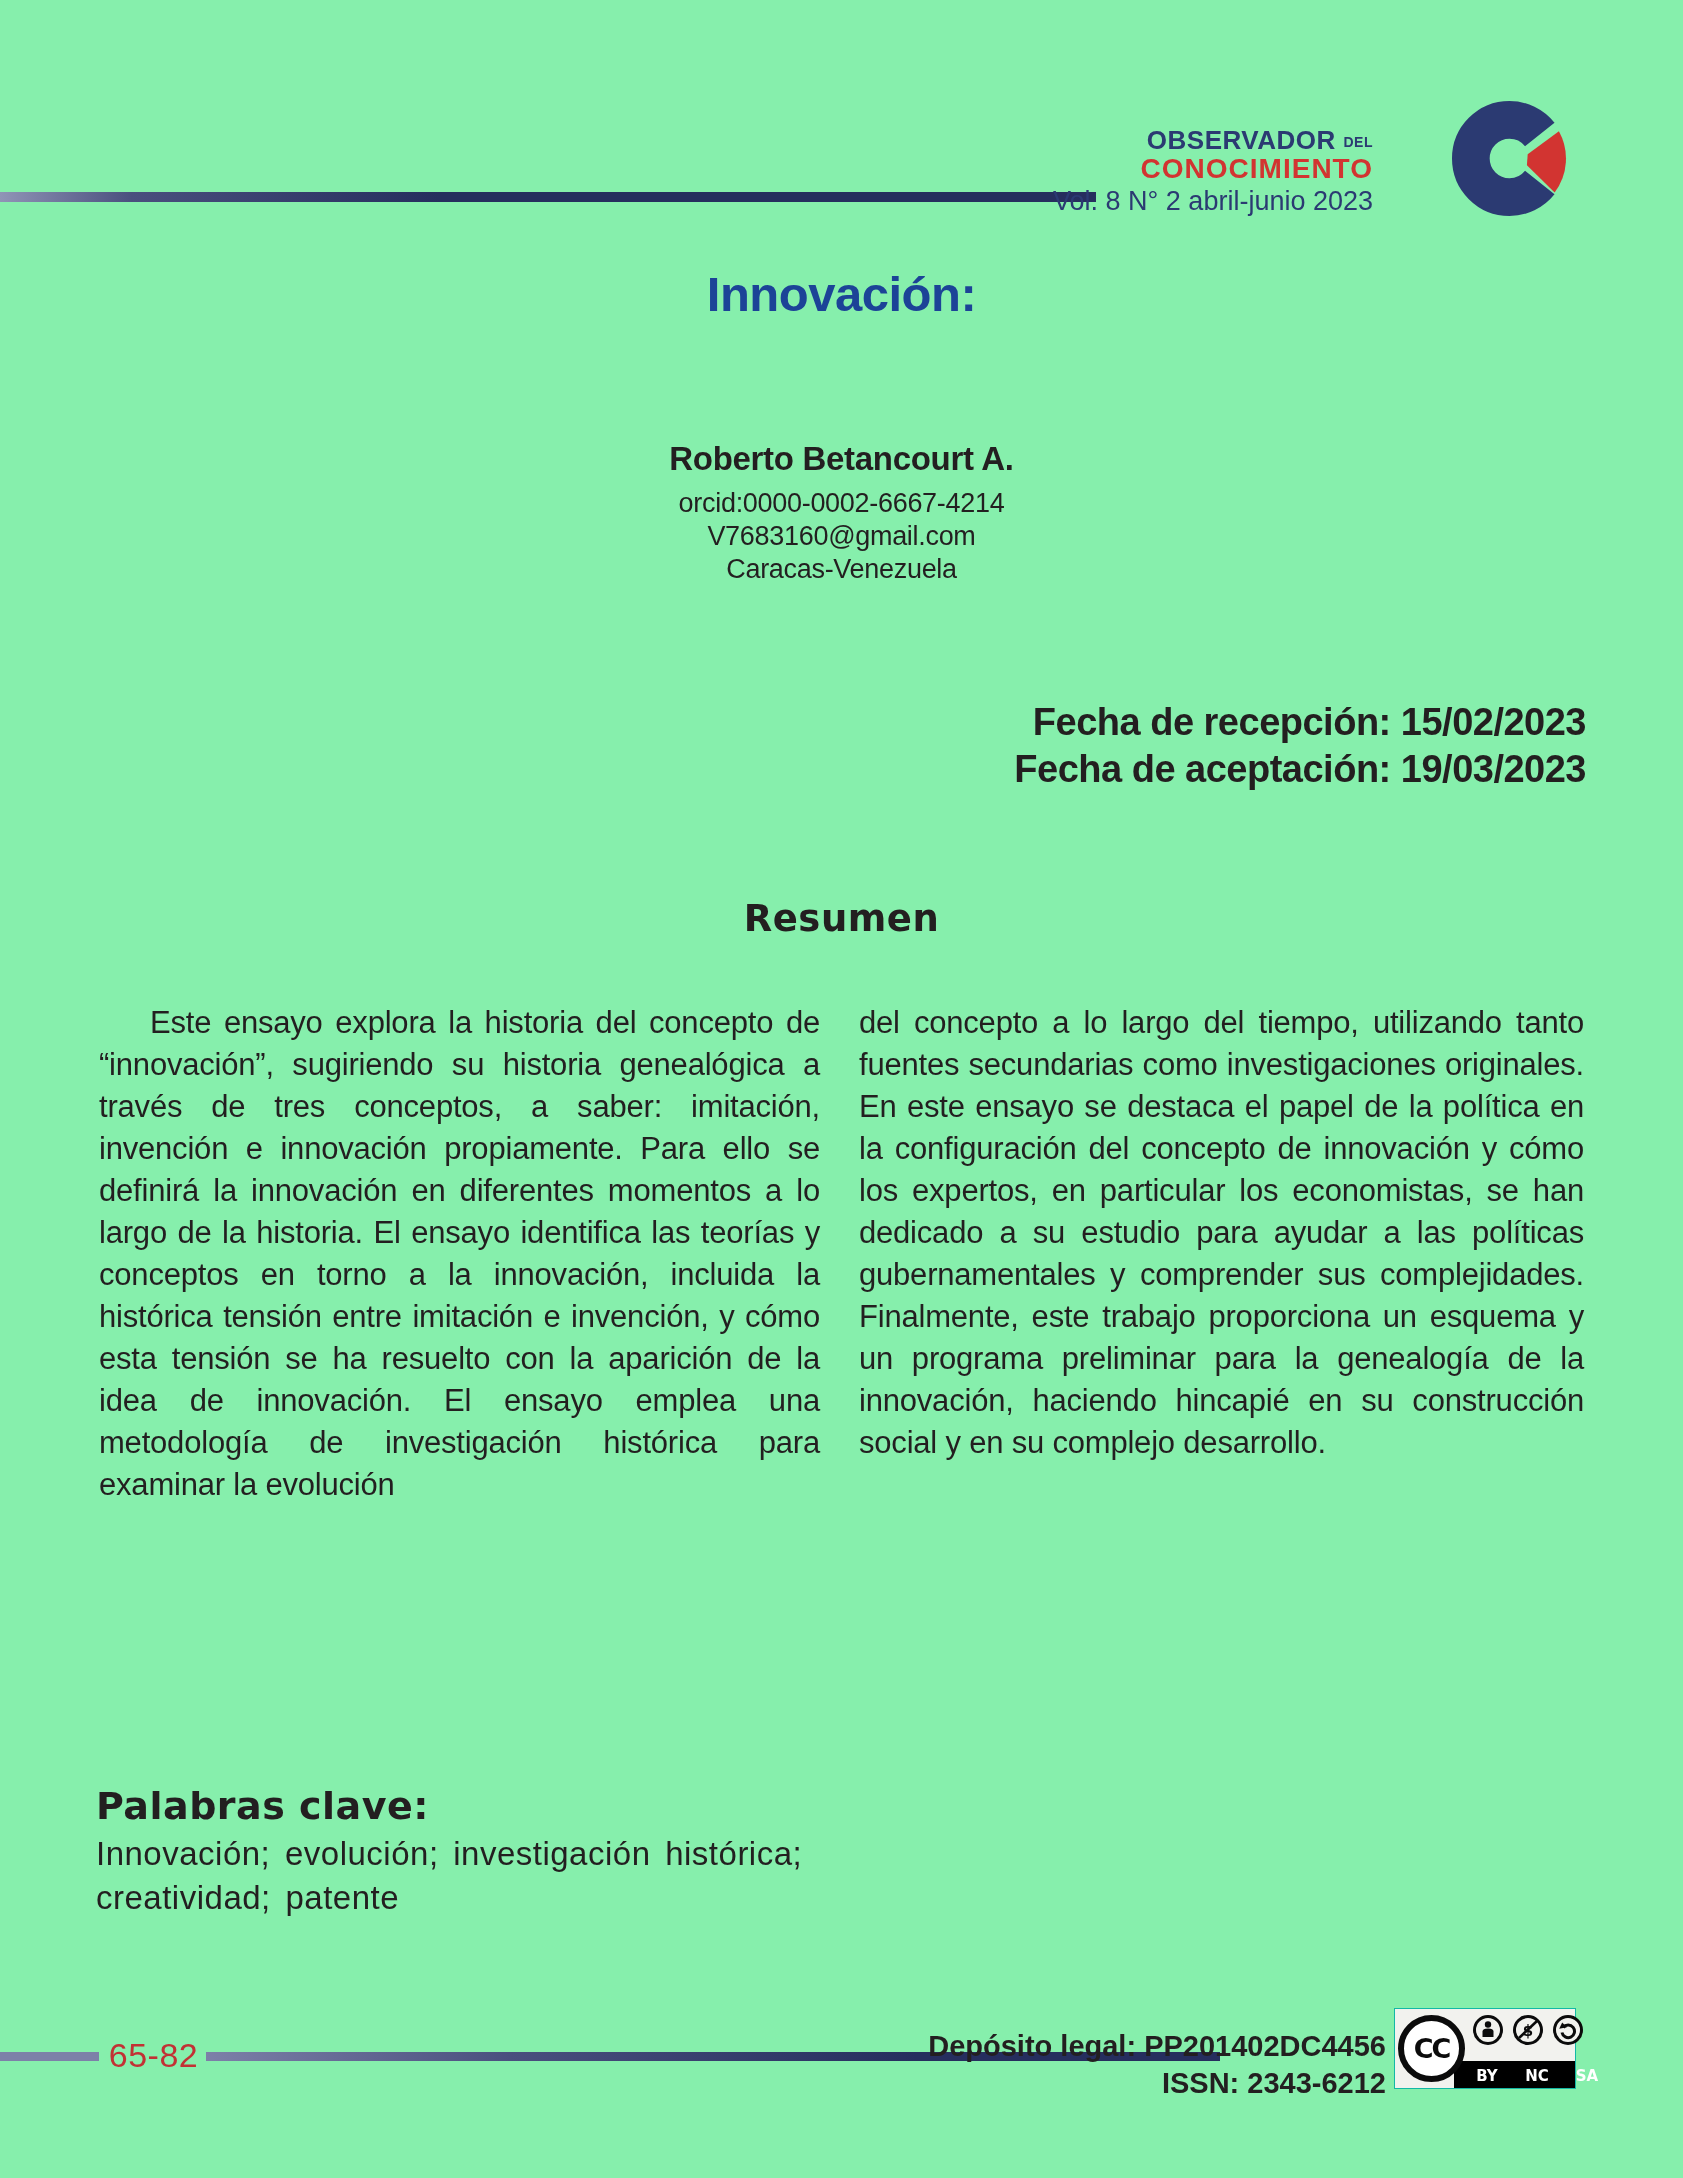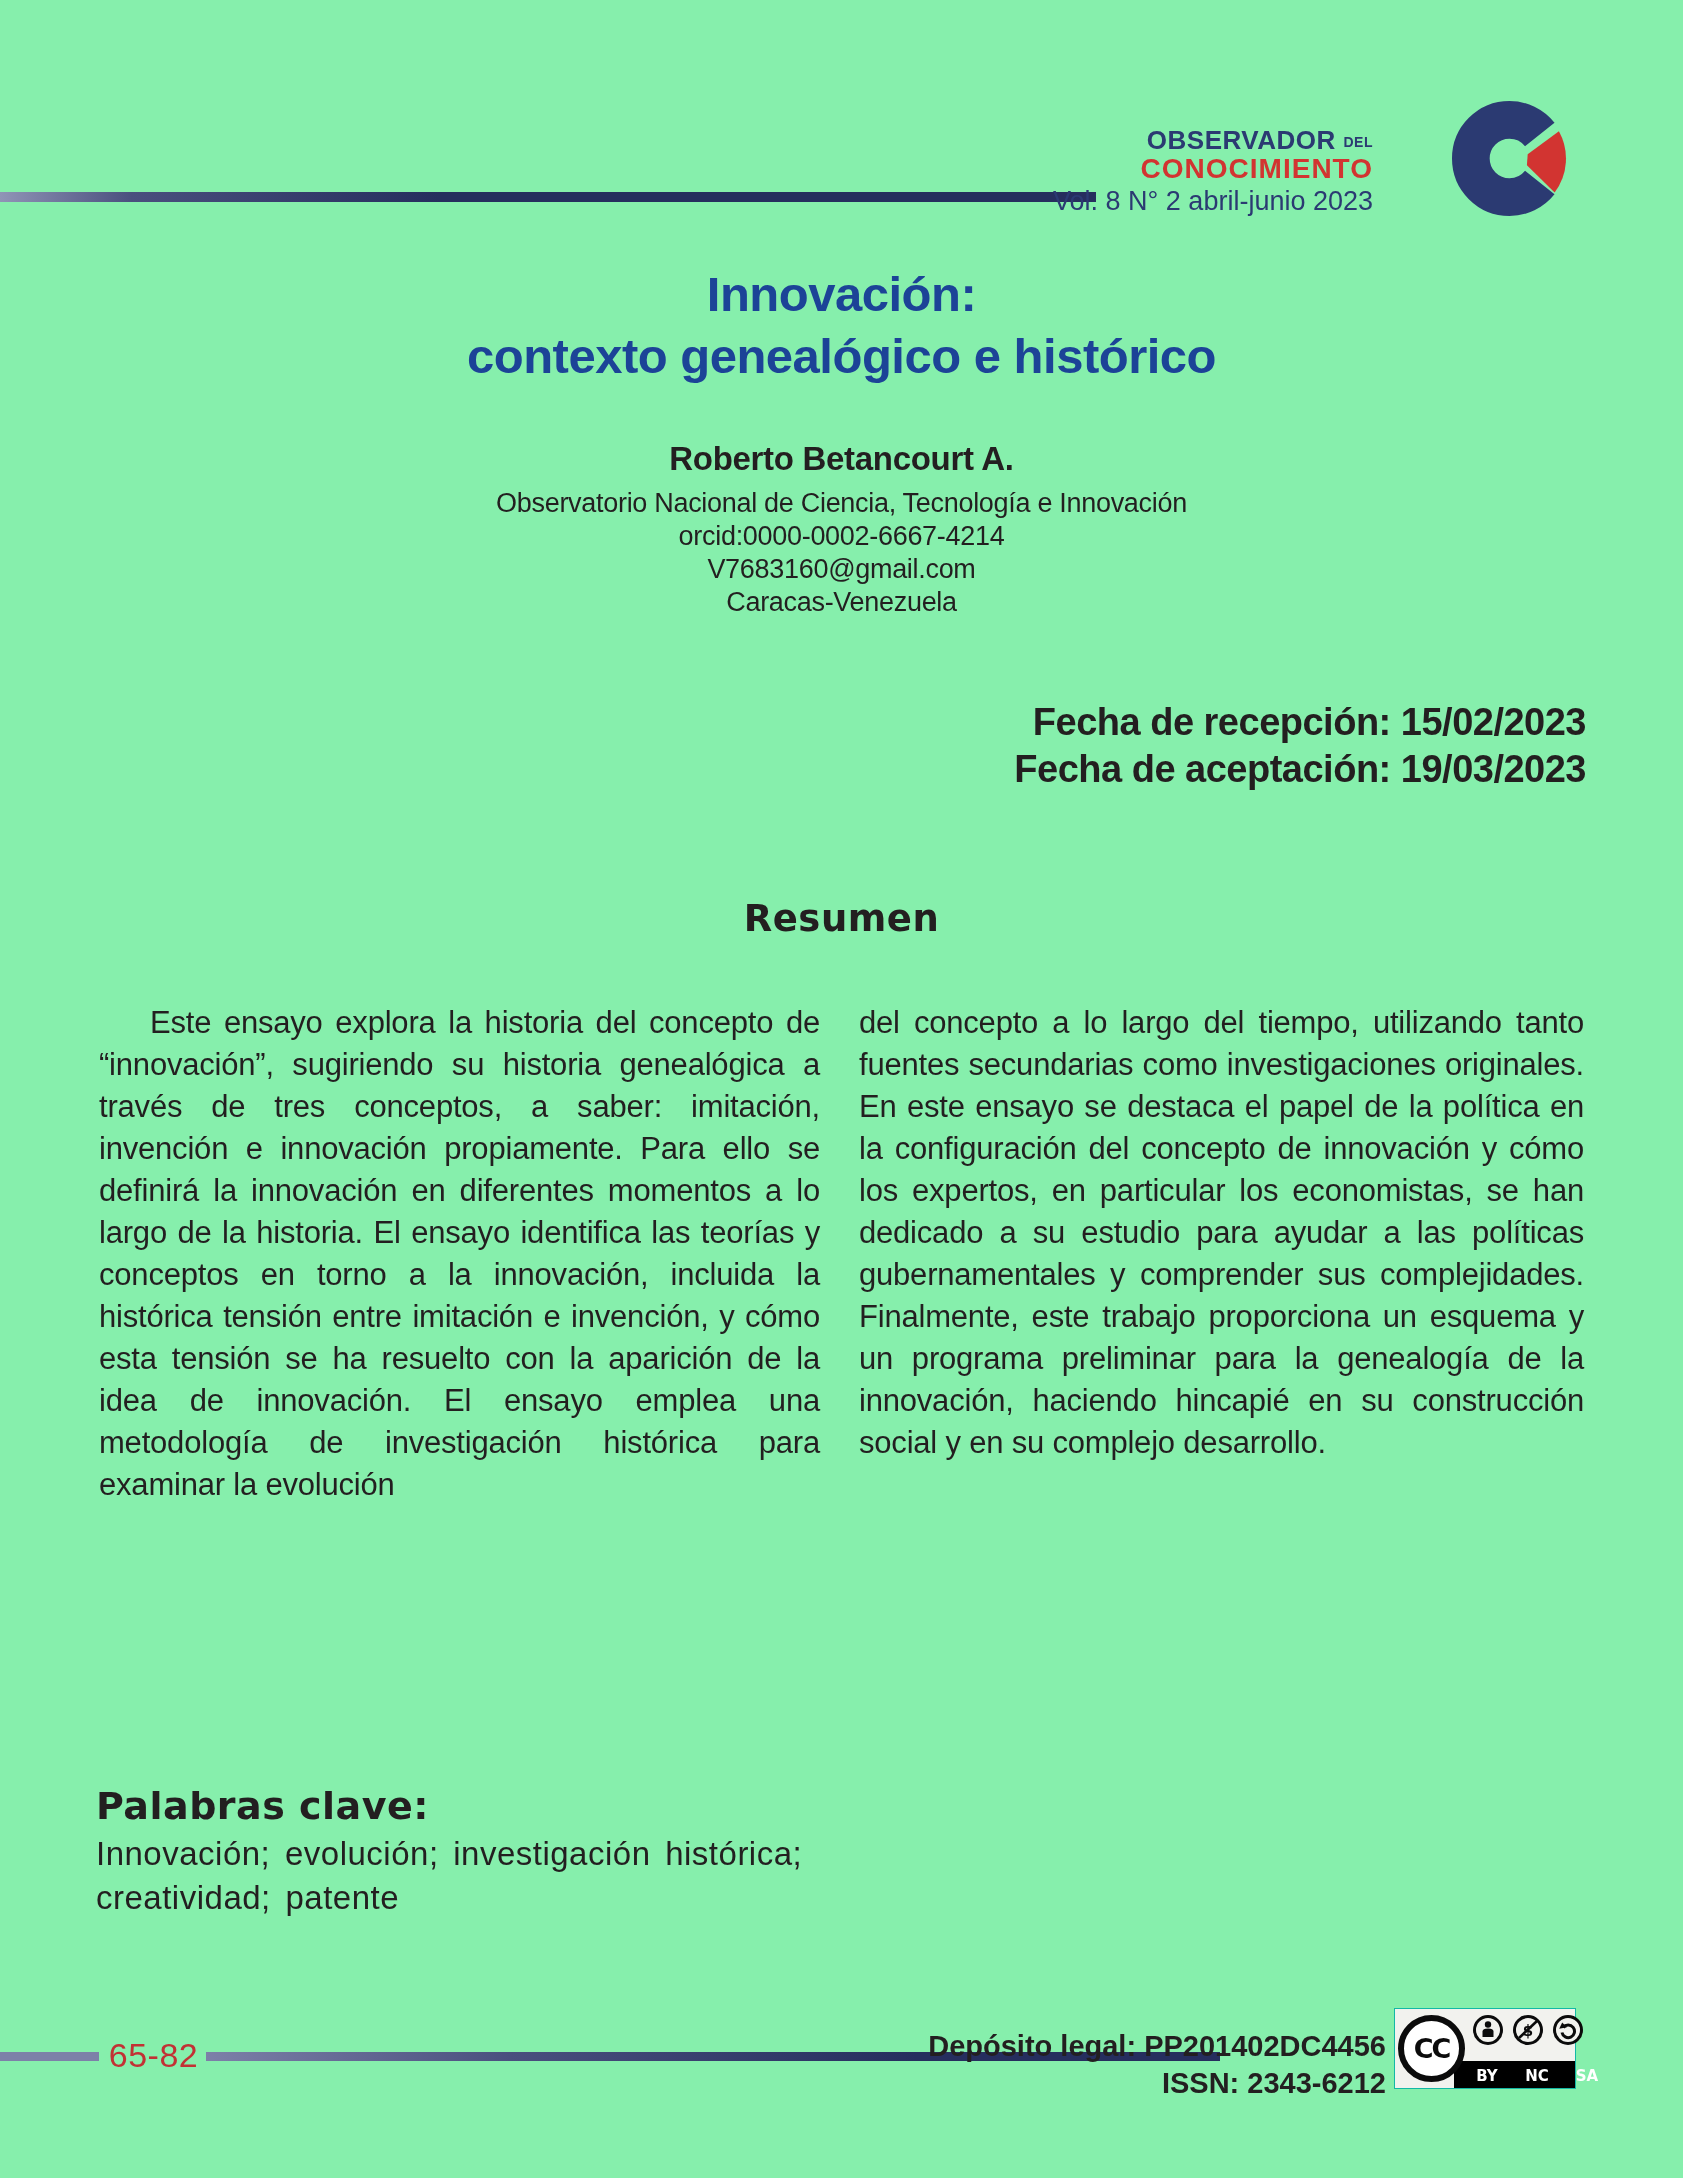--- a/index.html
+++ b/index.html
@@ -106,26 +106,24 @@
     <div class="jissue">Vol. 8 N° 2 abril-junio 2023</div>
   </div>
 
   <svg class="journal-logo" viewBox="0 0 116 116">
     <circle cx="58" cy="58" r="39" fill="none" stroke="#2b3a72" stroke-width="38" pathLength="360" stroke-dasharray="283 77" stroke-dashoffset="-38.5"></circle>
     <path d="M 105.8 27 A 57 57 0 0 1 105.8 89 L 76 63.5 L 76 52.5 Z" fill="#d23431" transform="rotate(4 58 58)"></path>
   </svg>
 
   <div class="art-title">
     <div>Innovación:</div>
-    <div>contexto genealógico e histórico</div>
   </div>
 
   <div class="author-block">
     <div class="author-name">Roberto Betancourt A.</div>
-    <div class="author-line">Observatorio Nacional de Ciencia, Tecnología e Innovación</div>
     <div class="author-line">orcid:0000-0002-6667-4214</div>
     <div class="author-line">V7683160@gmail.com</div>
     <div class="author-line">Caracas-Venezuela</div>
   </div>
 
   <div class="dates-block">
     <div>Fecha de recepción: 15/02/2023</div>
     <div>Fecha de aceptación: 19/03/2023</div>
   </div>
 

